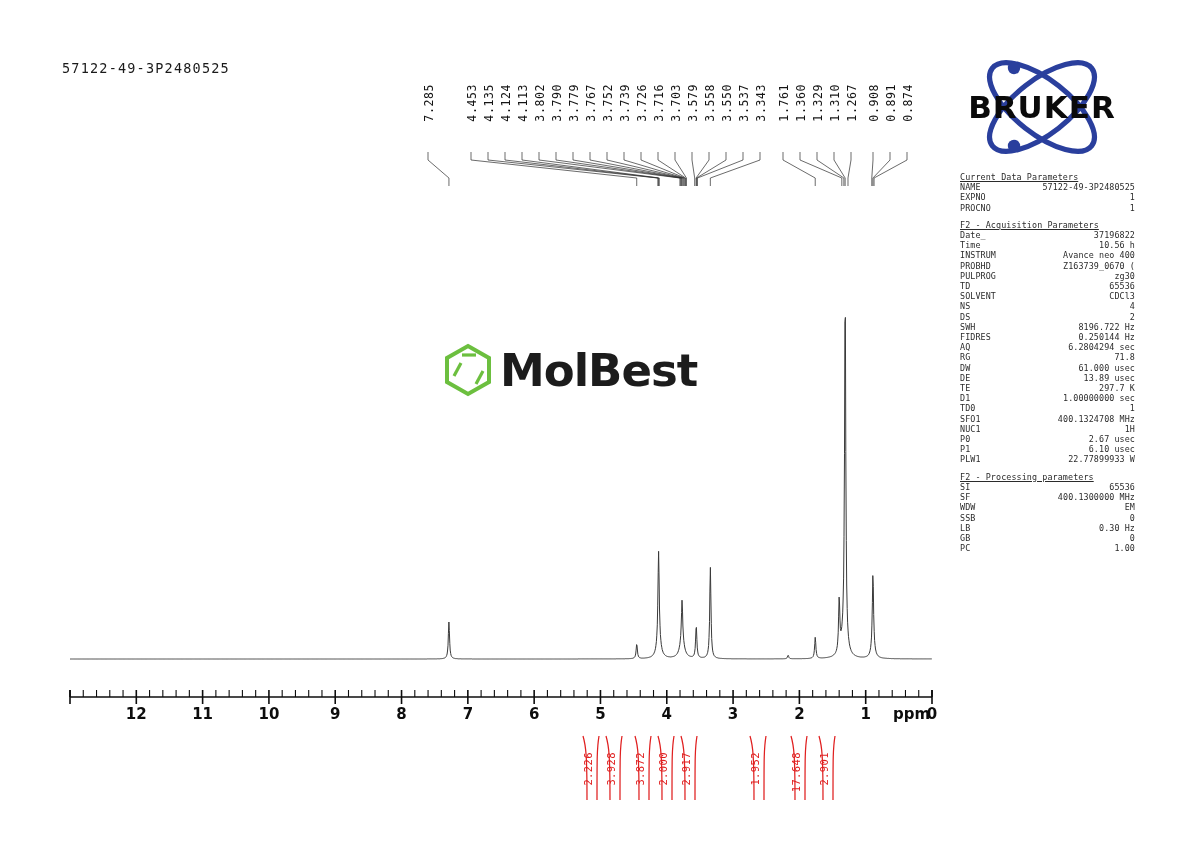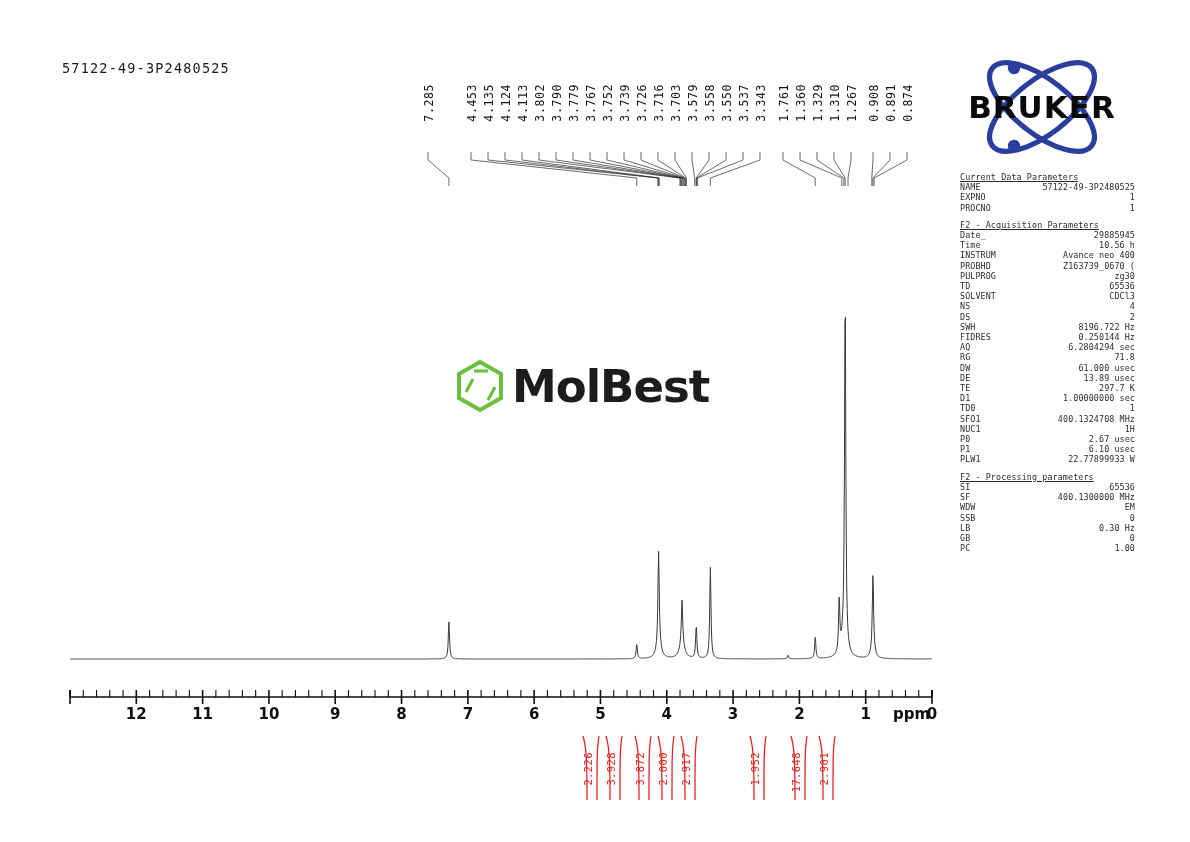--- a/index.html
+++ b/index.html
@@ -25,21 +25,21 @@
   #param-panel{position:absolute;left:960px;top:172px;width:175px;
        font-size:8.4px;line-height:1.215;color:#2b2b2b;
        font-family:"DejaVu Sans Mono",monospace;letter-spacing:.1px;}
   .param-head{white-space:pre;text-decoration:underline;}
   .param-row{display:flex;justify-content:space-between;white-space:pre;}
   .param-row .pk{flex:0 0 auto;}
   .param-row .pv{flex:0 0 auto;text-align:right;}
   .param-gap{height:7px;}
 
   
-  #watermark{position:absolute;left:452px;top:342px;width:300px;margin-top:16px;}
+  #watermark{position:absolute;left:440px;top:342px;width:300px;}
   #wm-row{display:flex;align-items:center;gap:4px;}
   #wm-text{font-family:"DejaVu Sans",sans-serif;font-weight:bold;
        font-size:45px;color:#1c1c1c;letter-spacing:-1px;line-height:1;}
   #wm-sub{margin-top:12px;text-align:center;font-size:11.5px;
        font-family:"DejaVu Sans",sans-serif;color:#5c5c5c;
        letter-spacing:.1px;}
 
   
   #spectrum-area{position:absolute;left:0;top:0;width:1190px;height:842px;}
   #integral-values{position:absolute;left:0;top:0;width:1190px;height:842px;
@@ -81,21 +81,21 @@
     <span class="pk">EXPNO</span>
     <span class="pv">1</span>
   </div>
   <div class="param-row">
     <span class="pk">PROCNO</span>
     <span class="pv">1</span>
   </div>
 
   <div class="param-gap"></div>
   <div class="param-head">F2 - Acquisition Parameters</div>
-  <div class="param-row"><span class="pk">Date_</span><span class="pv">29885945</span></div>
+  <div class="param-row"><span class="pk">Date_</span><span class="pv">37196822</span></div>
   <div class="param-row"><span class="pk">Time</span><span class="pv">10.56 h</span></div>
   <div class="param-row"><span class="pk">INSTRUM</span><span class="pv">Avance neo 400</span></div>
   <div class="param-row"><span class="pk">PROBHD</span><span class="pv">Z163739_0670 (</span></div>
   <div class="param-row"><span class="pk">PULPROG</span><span class="pv">zg30</span></div>
   <div class="param-row"><span class="pk">TD</span><span class="pv">65536</span></div>
   <div class="param-row"><span class="pk">SOLVENT</span><span class="pv">CDCl3</span></div>
   <div class="param-row"><span class="pk">NS</span><span class="pv">4</span></div>
   <div class="param-row"><span class="pk">DS</span><span class="pv">2</span></div>
   <div class="param-row"><span class="pk">SWH</span><span class="pv">8196.722 Hz</span></div>
   <div class="param-row"><span class="pk">FIDRES</span><span class="pv">0.250144 Hz</span></div>

